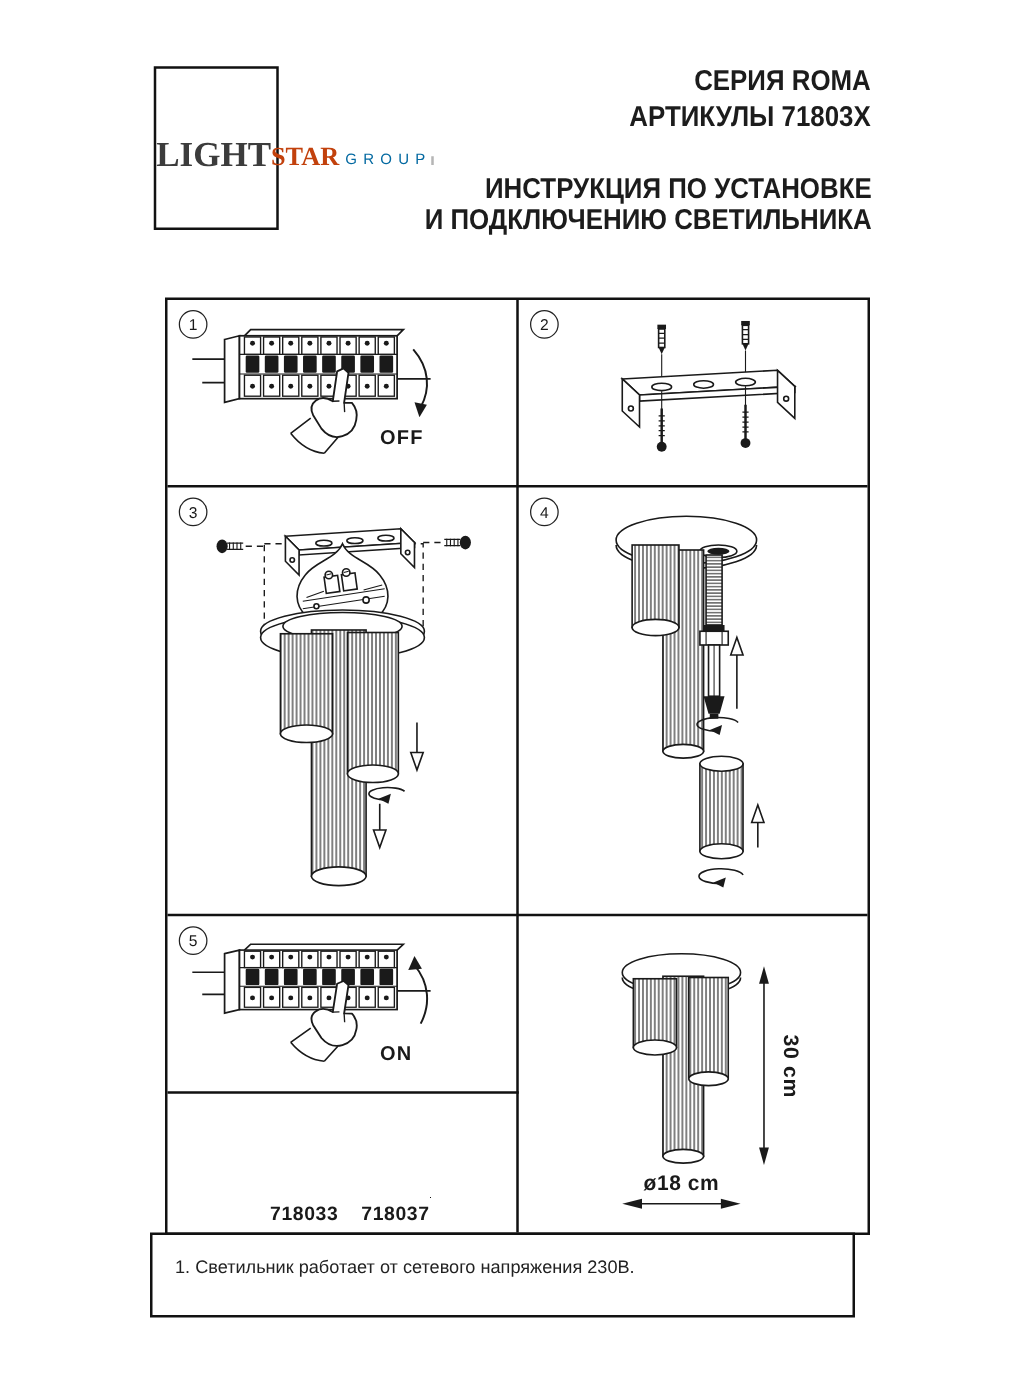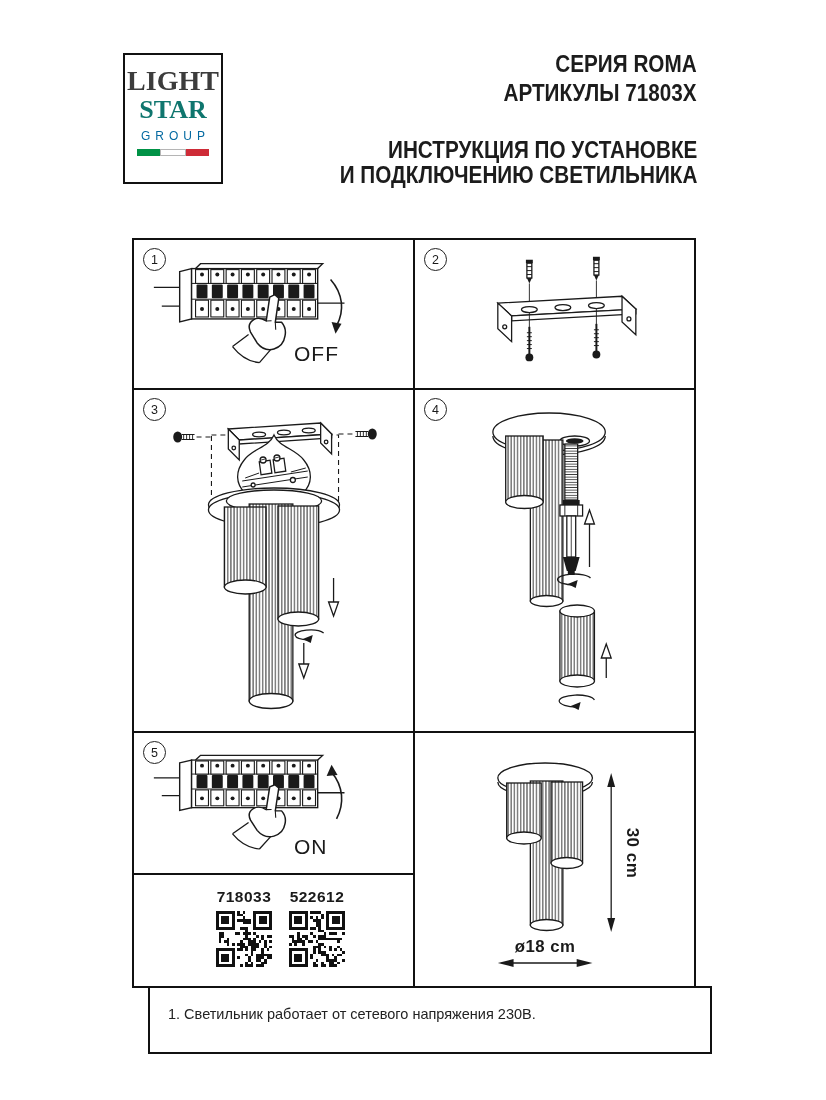--- a/index.html
+++ b/index.html
@@ -1,22 +1,22 @@
 <!DOCTYPE html>
 <html><head>
 <meta charset="utf-8">
 <style>
   html,body{margin:0;padding:0;background:#fff;}
   .page{position:relative;width:826px;height:1100px;background:#fff;overflow:hidden;
         font-family:"Liberation Sans",sans-serif;color:#1a1a1a;}
   
   .logo-box{position:absolute;left:123px;top:53px;width:100px;height:131px;border:2px solid #111;
-            box-sizing:border-box;display:flex;flex-direction:column;align-items:center;padding-top:13px;}
+            box-sizing:border-box;display:flex;flex-direction:row;align-items:center;padding-top:13px;}
   .logo-light{font-family:"Liberation Serif",serif;font-weight:bold;font-size:28px;line-height:26px;color:#3c3c3c;}
-  .logo-star{font-family:"Liberation Serif",serif;font-weight:bold;font-size:26px;line-height:31px;color:#0f766e;}
+  .logo-star{font-family:"Liberation Serif",serif;font-weight:bold;font-size:21px;line-height:31px;color:#c2410c;}
   .logo-group{font-size:12px;letter-spacing:5px;color:#0369a1;margin-top:4px;text-indent:5px;}
   .flag{display:flex;margin-top:6px;width:72px;height:7px;}
   .flag span{flex:1;box-sizing:border-box;}
   .flag .g{background:#009246;}
   .flag .w{background:#fff;border:1px solid #b5b5b5;}
   .flag .r{background:#ce2b37;}
   
   .hdr-series{position:absolute;right:129px;top:50px;text-align:right;font-weight:bold;font-size:23px;
               line-height:29px;white-space:nowrap;transform:scaleX(.9);transform-origin:100% 0;color:#1c1c1c;}
   .hdr-title{position:absolute;right:129px;top:138px;text-align:right;font-weight:bold;font-size:23px;
@@ -32,30 +32,30 @@
   .p1{left:0;top:0;width:279px;height:148px;}
   .p2{left:281px;top:0;width:279px;height:148px;}
   .p3{left:0;top:150px;width:279px;height:341px;}
   .p4{left:281px;top:150px;width:279px;height:341px;}
   .p5{left:0;top:493px;width:279px;height:140px;}
   .pqr{left:0;top:635px;width:279px;height:111px;}
   .pdim{left:281px;top:493px;width:279px;height:253px;}
   .fit{position:absolute;left:0;top:0;width:100%;height:100%;}
   .step-circle{position:absolute;left:9px;top:8px;width:21px;height:21px;border:1.5px solid #222;border-radius:50%;
                background:#fff;display:flex;align-items:center;justify-content:center;font-size:12.5px;z-index:2;}
-  .breaker-label{position:absolute;left:160px;top:102px;font-size:21px;font-weight:normal;letter-spacing:1px;}
+  .breaker-label{position:absolute;left:170px;top:102px;font-size:16px;font-weight:bold;letter-spacing:1px;}
   
   .qr-wrap{position:absolute;left:0;top:0;width:100%;height:100%;display:flex;justify-content:center;
            padding-top:13px;padding-left:14px;box-sizing:border-box;gap:17px;}
-  .qr-item{display:flex;flex-direction:column;align-items:center;width:56px;}
+  .qr-item{display:flex;flex-direction:row;align-items:flex-end;width:56px;}
   .qr-label{font-weight:bold;font-size:15.5px;letter-spacing:.5px;margin-bottom:5px;}
   .qr-box{width:56px;height:56px;}
   .dim-text{font-family:"Liberation Sans",sans-serif;font-weight:bold;font-size:17px;fill:#1a1a1a;letter-spacing:.5px;}
   
-  .notes{position:absolute;left:148px;top:986px;width:564px;height:68px;border:2px solid #111;box-sizing:border-box;
+  .notes{position:absolute;left:120px;top:986px;width:564px;height:68px;border:2px solid #111;box-sizing:border-box;
          padding:18px 10px 0 18px;font-size:14.5px;line-height:16.5px;color:#222;}
 </style>
 </head>
 <body>
 
 <div class="page">
 
   <div class="logo-box">
     <div class="logo-light">LIGHT</div>
     <div class="logo-star">STAR</div>
@@ -506,21 +506,21 @@
                 <rect x="2" y="2" width="3" height="3"></rect>
                 <rect x="14" y="0" width="7" height="7"></rect>
                 <rect x="15" y="1" width="5" height="5" fill="#fff"></rect>
                 <rect x="16" y="2" width="3" height="3"></rect>
                 <rect x="0" y="14" width="7" height="7"></rect>
                 <rect x="1" y="15" width="5" height="5" fill="#fff"></rect>
                 <rect x="2" y="16" width="3" height="3"></rect>
               </svg></div>
         </div>
         <div class="qr-item">
-          <div class="qr-label">522612</div>
+          <div class="qr-label">718037</div>
           <div class="qr-box"><svg viewBox="0 0 21 21" width="100%" height="100%" fill="#111" shape-rendering="crispEdges">
                 <rect x="8" y="0" width="1" height="1"></rect>
                 <rect x="9" y="0" width="1" height="1"></rect>
                 <rect x="10" y="0" width="1" height="1"></rect>
                 <rect x="11" y="0" width="1" height="1"></rect>
                 <rect x="12" y="1" width="1" height="1"></rect>
                 <rect x="8" y="2" width="1" height="1"></rect>
                 <rect x="10" y="2" width="1" height="1"></rect>
                 <rect x="12" y="2" width="1" height="1"></rect>
                 <rect x="9" y="3" width="1" height="1"></rect>

